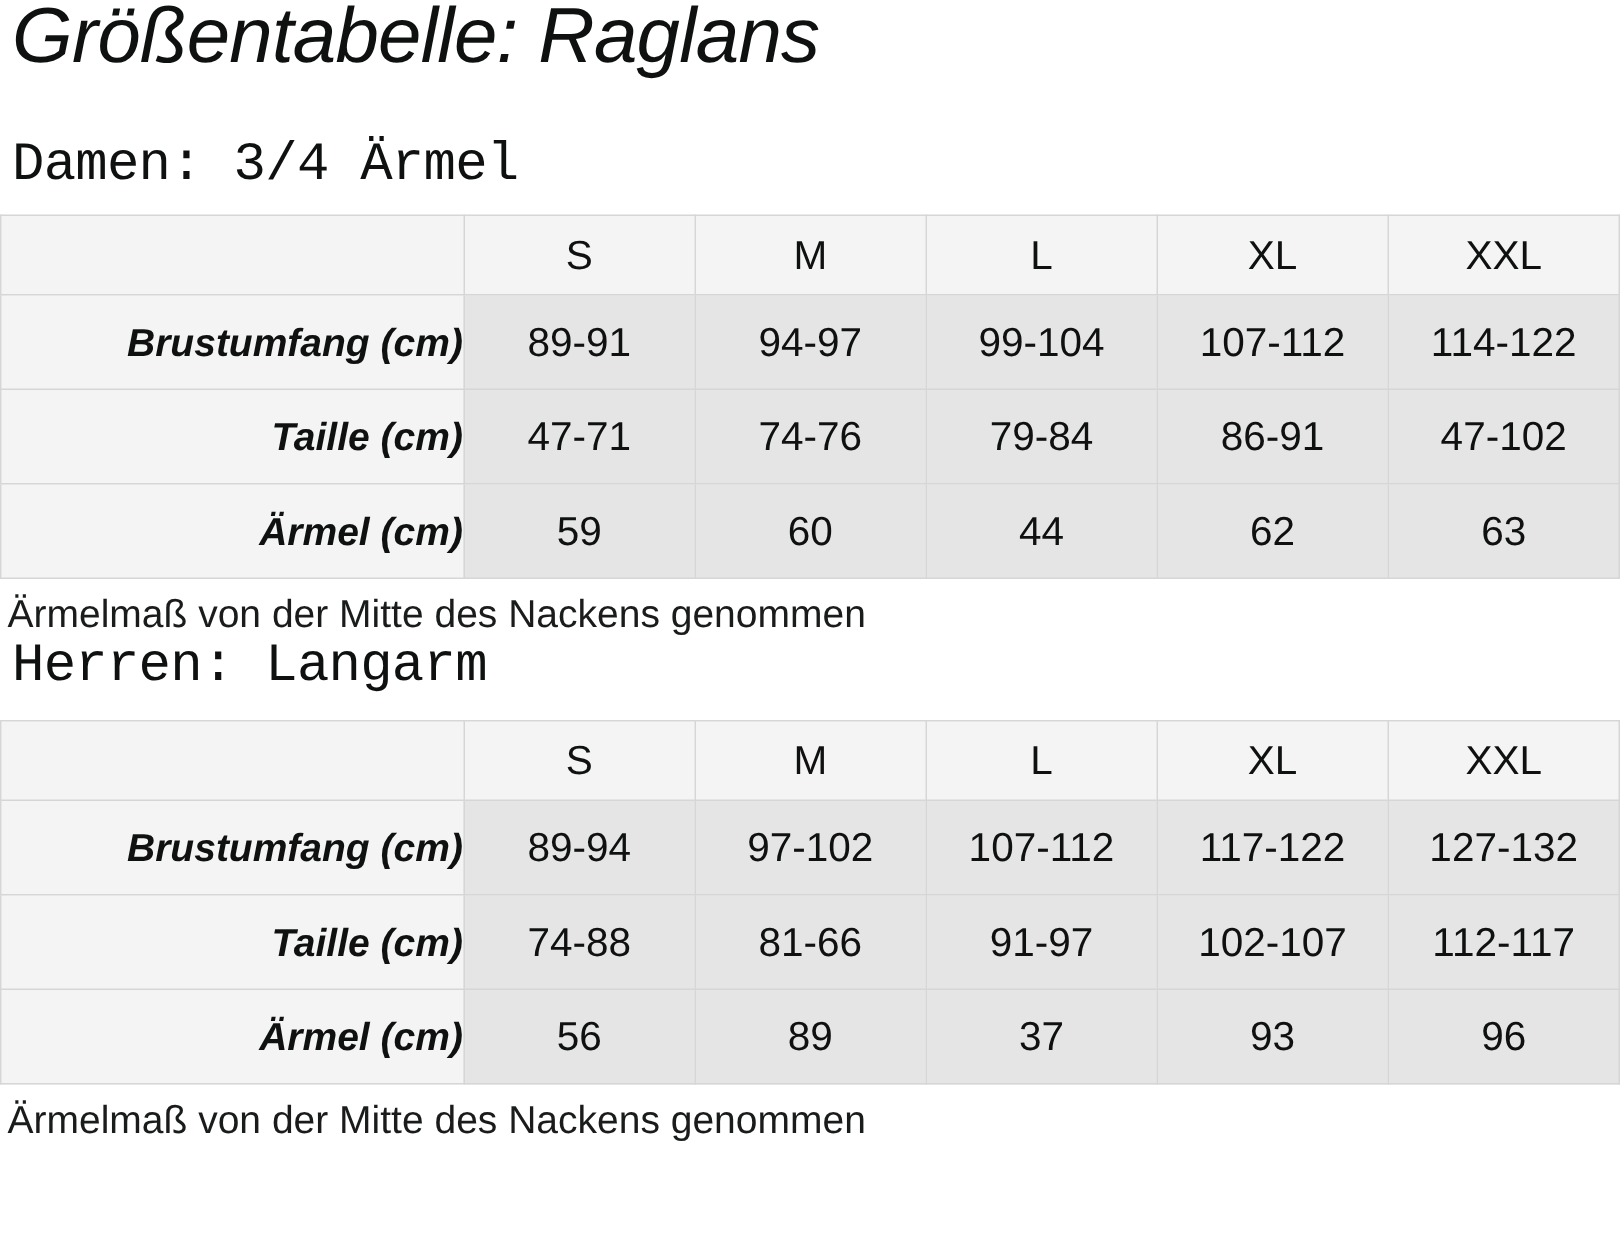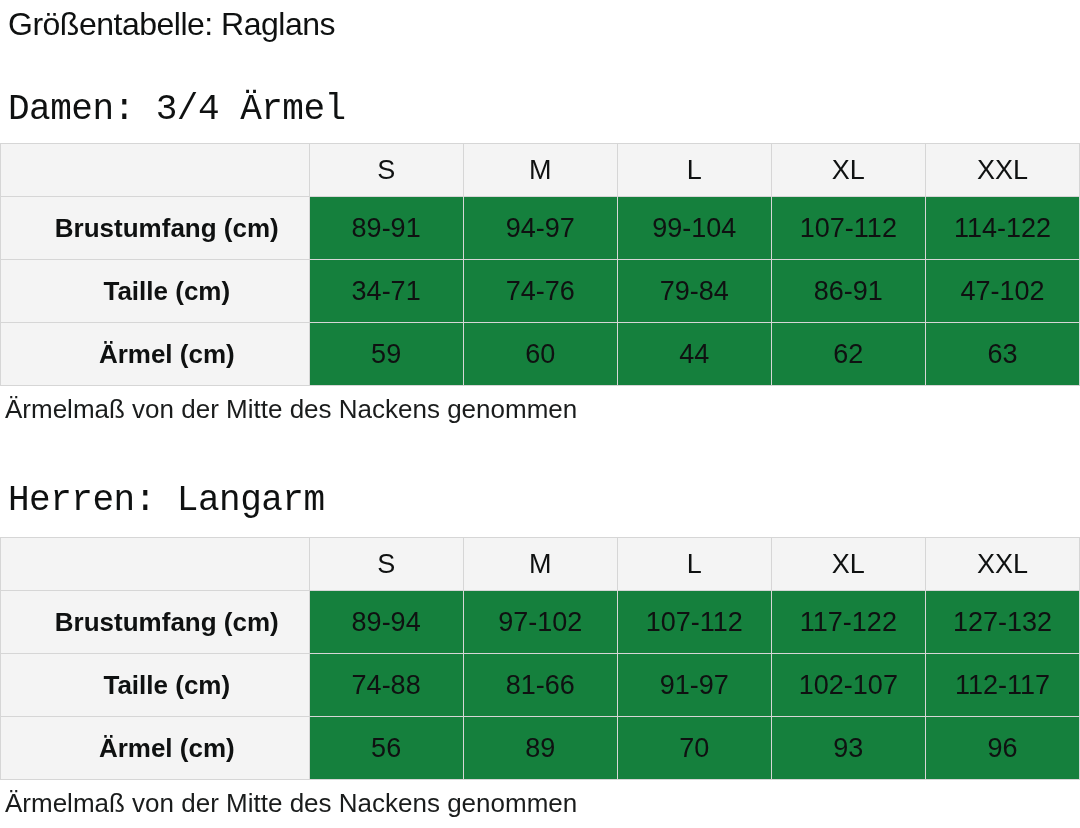--- a/index.html
+++ b/index.html
@@ -10,36 +10,37 @@
     color: #0f1111;
     font-family: "Liberation Sans", "DejaVu Sans", sans-serif;
   }
   body {
     width: 1080px;
     height: 828px;
     overflow: hidden;
     padding-top: 2px;
   }
   h1.page-title {
-    font-size: 32px;
+    font-size: 52px;
     line-height: 44px;
     font-weight: 400;
     letter-spacing: -0.5px;
     margin: 0 0 0 8px;
+    font-style: italic;
   }
   h2.section-heading {
     font-size: 36px;
     line-height: 40px;
     font-weight: 400;
     letter-spacing: -0.5px;
     margin: 0 0 0 8px;
     font-family: Liberation Mono, monospace;
   }
   section.size-section-1 h2.section-heading { margin-top: 44px; }
-  section.size-section-2 h2.section-heading { margin-top: 57px; }
+  section.size-section-2 h2.section-heading { }
 
   table.size-table {
     width: 100%;
     border-collapse: collapse;
     table-layout: fixed;
   }
   section.size-section-1 table.size-table { margin-top: 13px; }
   section.size-section-2 table.size-table { margin-top: 16px; }
 
   col.c-label { width: 28.6%; }
@@ -52,29 +53,30 @@
     text-align: center;
     padding: 0;
     vertical-align: middle;
   }
   table.size-table thead th {
     background: #f4f4f4;
     font-weight: 400;
     height: 53px;
   }
   table.size-table tbody td {
-    background: #15803d;
+    background: #e5e5e5;
     height: 63px;
   }
   table.size-table tbody td.row-label {
     background: #f4f4f4;
-    text-align: center;
+    text-align: right;
     padding-left: 24px;
     font-weight: 700;
     font-size: 26px;
+    font-style: italic;
   }
   p.table-note {
     font-size: 26px;
     line-height: 30px;
     margin: 8px 0 0 5px;
     color: #1a1c1c;
   }
 </style>
 </head>
 <body>
@@ -106,21 +108,21 @@
       <tr>
         <td class="row-label">Brustumfang (cm)</td>
         <td>89-91</td>
         <td>94-97</td>
         <td>99-104</td>
         <td>107-112</td>
         <td>114-122</td>
       </tr>
       <tr>
         <td class="row-label">Taille (cm)</td>
-        <td>34-71</td>
+        <td>47-71</td>
         <td>74-76</td>
         <td>79-84</td>
         <td>86-91</td>
         <td>47-102</td>
       </tr>
       <tr>
         <td class="row-label">Ärmel (cm)</td>
         <td>59</td>
         <td>60</td>
         <td>44</td>
@@ -167,20 +169,20 @@
         <td>74-88</td>
         <td>81-66</td>
         <td>91-97</td>
         <td>102-107</td>
         <td>112-117</td>
       </tr>
       <tr>
         <td class="row-label">Ärmel (cm)</td>
         <td>56</td>
         <td>89</td>
-        <td>70</td>
+        <td>37</td>
         <td>93</td>
         <td>96</td>
       </tr>
     </tbody>
   </table>
   <p class="table-note">Ärmelmaß von der Mitte des Nackens genommen</p>
 </section>
 
 </body></html>

